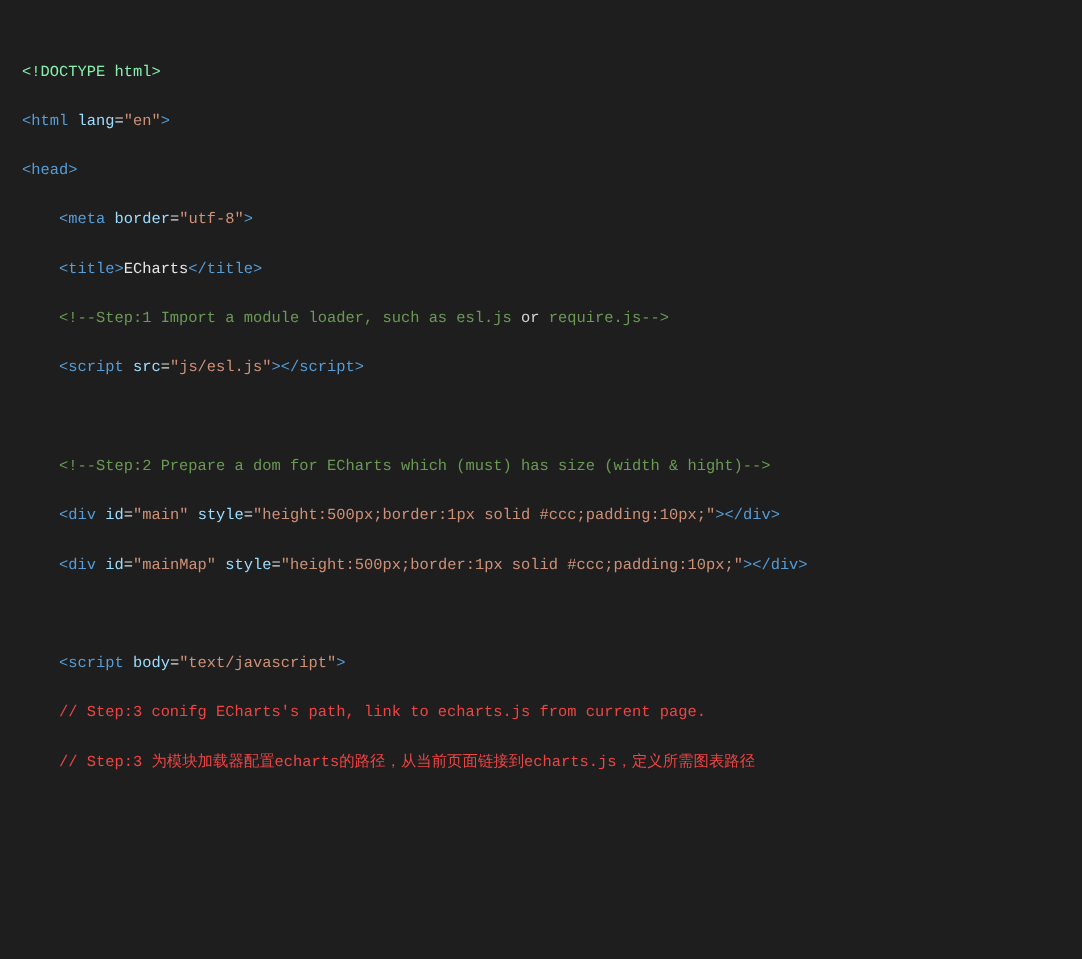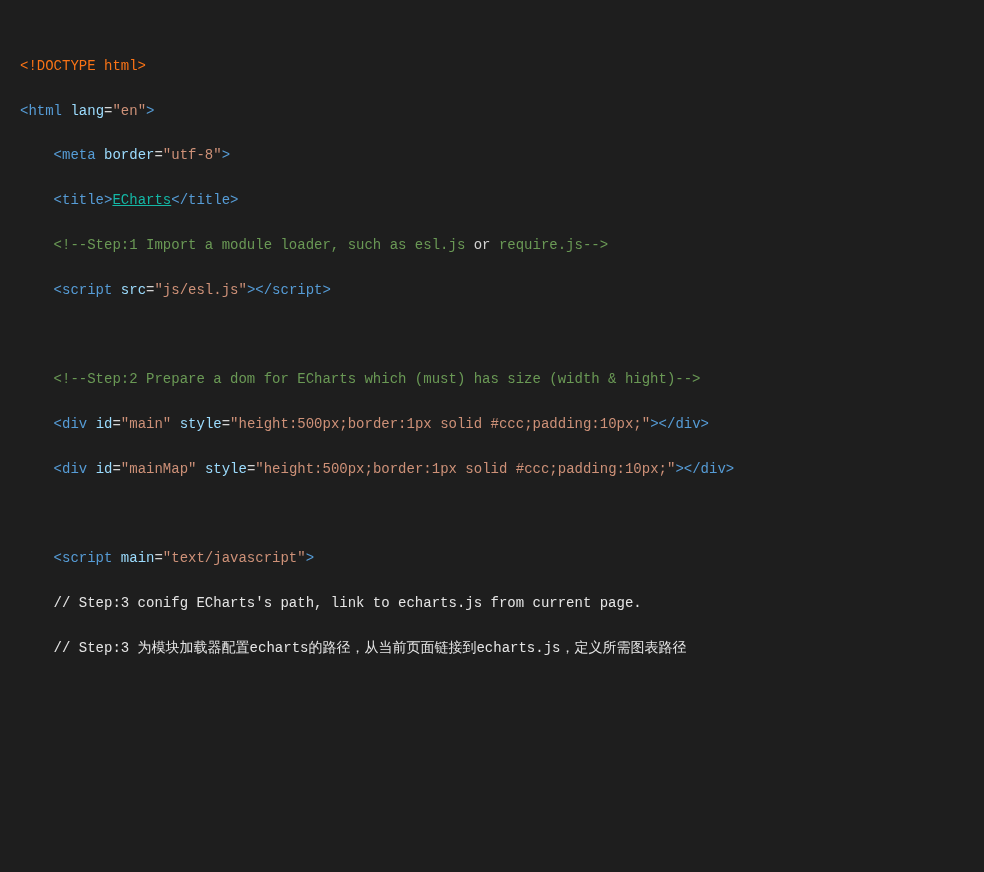--- a/index.html
+++ b/index.html
@@ -22,46 +22,47 @@
       white-space: pre;
       font-family: 'Courier New', Courier, monospace;
     }
 
     .line {
       display: block;
       min-height: 1.6em;
     }
 
     
-    .gray      { color: #f97316; }
-    .white     { color: #14b8a6; text-decoration: underline; }
+    .gray      { color: #86efac; }
+    .white     { color: #e5e5e5; }
     .tag       { color: #569cd6; }
     .attr-name { color: #9cdcfe; }
     .attr-val  { color: #ce9178; }
     .comment   { color: #6a9955; }
-    .js-comment { color: #e5e5e5; }
+    .js-comment { color: #ef4444; }
     .special-or { color: #d4d4d4; }
   </style>
 </head>
 <body>
 
 <div class="code-container">
 
 <span class="line"><span class="gray">&lt;!DOCTYPE html&gt;</span></span>
 <span class="line"><span class="tag">&lt;html</span> <span class="attr-name">lang</span>=<span class="attr-val">"en"</span><span class="tag">&gt;</span></span>
+<span class="line"><span class="tag">&lt;head&gt;</span></span>
 <span class="line">    <span class="tag">&lt;meta</span> <span class="attr-name">border</span>=<span class="attr-val">"utf-8"</span><span class="tag">&gt;</span></span>
 <span class="line">    <span class="tag">&lt;title&gt;</span><span class="white">ECharts</span><span class="tag">&lt;/title&gt;</span></span>
 <span class="line">    <span class="comment">&lt;!--Step:1 Import a module loader, such as esl.js <span class="special-or">or</span> require.js--&gt;</span></span>
 <span class="line">    <span class="tag">&lt;script</span> <span class="attr-name">src</span>=<span class="attr-val">"js/esl.js"</span><span class="tag">&gt;&lt;/script&gt;</span></span>
 <span class="line"> </span>
 <span class="line">    <span class="comment">&lt;!--Step:2 Prepare a dom for ECharts which (must) has size (width &amp; hight)--&gt;</span></span>
 <span class="line">    <span class="tag">&lt;div</span> <span class="attr-name">id</span>=<span class="attr-val">"main"</span> <span class="attr-name">style</span>=<span class="attr-val">"height:500px;border:1px solid #ccc;padding:10px;"</span><span class="tag">&gt;&lt;/div&gt;</span></span>
 <span class="line">    <span class="tag">&lt;div</span> <span class="attr-name">id</span>=<span class="attr-val">"mainMap"</span> <span class="attr-name">style</span>=<span class="attr-val">"height:500px;border:1px solid #ccc;padding:10px;"</span><span class="tag">&gt;&lt;/div&gt;</span></span>
 <span class="line"> </span>
-<span class="line">    <span class="tag">&lt;script</span> <span class="attr-name">main</span>=<span class="attr-val">"text/javascript"</span><span class="tag">&gt;</span></span>
+<span class="line">    <span class="tag">&lt;script</span> <span class="attr-name">body</span>=<span class="attr-val">"text/javascript"</span><span class="tag">&gt;</span></span>
 <span class="line">    <span class="js-comment">// Step:3 conifg ECharts's path, link to echarts.js from current page.</span></span>
 <span class="line">    <span class="js-comment">// Step:3 为模块加载器配置echarts的路径，从当前页面链接到echarts.js，定义所需图表路径</span></span>
 
 
 
 
 
 
 
 

